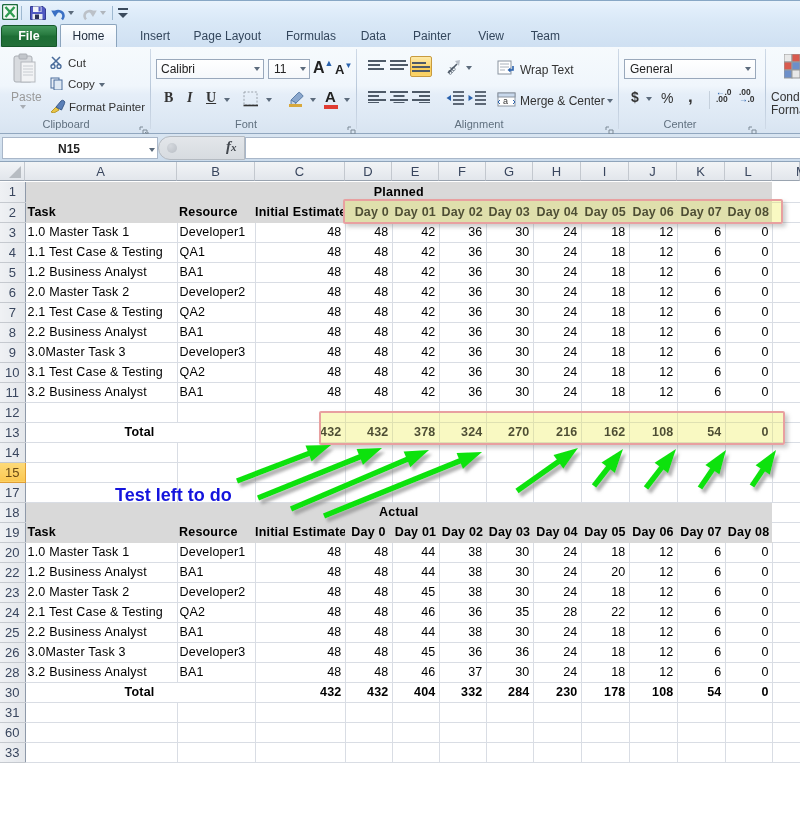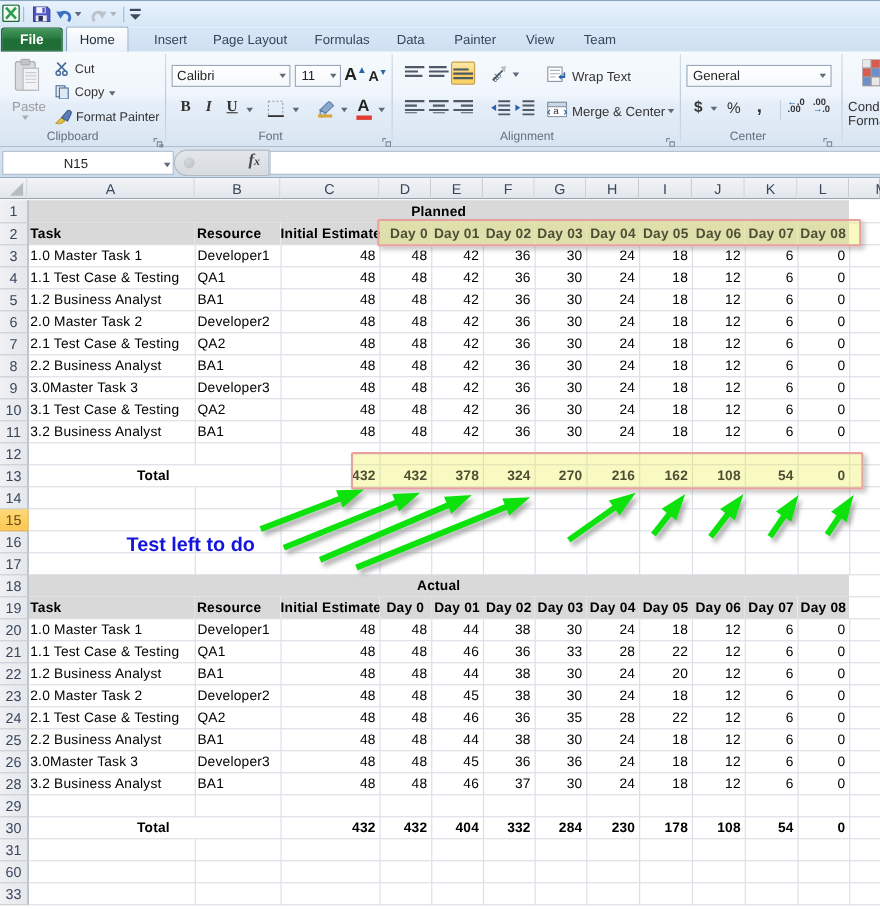--- a/index.html
+++ b/index.html
@@ -28,21 +28,21 @@
 .gsep { position:absolute; top:2px; width:1px; height:80px;
   background:linear-gradient(#cfdae7,#b9c8da 50%,#cfdae7); }
 .glabel { position:absolute; top:71px; height:14px; font-size:11px; color:#60707f; width:100px; text-align:center; }
 .launch { position:absolute; top:75px; width:10px; height:10px; }
 .rtxt { position:absolute; font-size:11.5px; color:#333; white-space:nowrap; }
 .combo { position:absolute; background:linear-gradient(#fff,#f5f8fb); border:1px solid #99a8bb; font-size:12px; color:#222; }
 .dd { position:absolute; width:0; height:0; border-left:3.5px solid transparent; border-right:3.5px solid transparent; border-top:4px solid #5c6b7c; }
 
 
 #fbar { left:0; top:134px; width:800px; height:28px; background:linear-gradient(#d9e5f1,#ccdcec); border-bottom:1px solid #8fa4ba; }
-#namebox { position:absolute; left:2px; top:3px; width:156px; height:22px; background:#fff; border:1px solid #a9b7c9; }
+#namebox { position:absolute; left:2px; top:3px; width:156px; height:22px; background:#fff; border:1px solid #a9b7c9;font-weight:bold; }
 #fxcap { position:absolute; left:158px; top:2px; width:87px; height:24px; background:linear-gradient(#e3e6ea,#d7dbe0); border:1px solid #b4bac1; border-radius:12px 0 0 12px; }
 #fxknob { position:absolute; left:8px; top:6px; width:10px; height:10px; border-radius:50%; background:radial-gradient(circle at 35% 30%,#d4d8dd,#b9bec5); }
 #fxbox { position:absolute; left:245px; top:3px; width:555px; height:22px; background:#fff; border:1px solid #a9b7c9; border-right:none; }
 
 
 #sheet { left:0; top:162px; width:800px; height:664px; background:#fff; }
 table { border-collapse:collapse; table-layout:fixed; width:800px; position:absolute; left:0; top:0; }
 td,th { height:20px; overflow:hidden; white-space:nowrap; font-weight:normal; }
 td { border-right:1px solid #d9dde4; border-bottom:1px solid #d9dde4; font-size:12.5px; letter-spacing:0.2px; color:#000; padding:0 3px 0 2px; }
 th { background:linear-gradient(90deg,#eff1f4,#e4e7eb); border-right:1px solid #8e99a9; border-bottom:1px solid #c5c9cf;
@@ -573,36 +573,20 @@
           <td></td>
           <td></td>
           <td></td>
           <td></td>
           <td></td>
           <td></td>
           <td></td>
           <td></td>
         </tr>
 <tr>
-          <th>16</th>
-          <td></td>
-          <td></td>
-          <td></td>
-          <td></td>
-          <td></td>
-          <td></td>
-          <td></td>
-          <td></td>
-          <td></td>
-          <td></td>
-          <td></td>
-          <td></td>
-          <td></td>
-        </tr>
-<tr>
           <th>17</th>
           <td></td>
           <td></td>
           <td></td>
           <td></td>
           <td></td>
           <td></td>
           <td></td>
           <td></td>
           <td></td>
@@ -642,36 +626,20 @@
           <td class="n">38</td>
           <td class="n">30</td>
           <td class="n">24</td>
           <td class="n">18</td>
           <td class="n">12</td>
           <td class="n">6</td>
           <td class="n">0</td>
           <td></td>
         </tr>
 <tr>
-          <th>21</th>
-          <td class="a">1.1 Test Case &amp; Testing</td>
-          <td class="a">QA1</td>
-          <td class="n">48</td>
-          <td class="n">48</td>
-          <td class="n">46</td>
-          <td class="n">36</td>
-          <td class="n">33</td>
-          <td class="n">28</td>
-          <td class="n">22</td>
-          <td class="n">12</td>
-          <td class="n">6</td>
-          <td class="n">0</td>
-          <td></td>
-        </tr>
-<tr>
           <th>22</th>
           <td class="a">1.2 Business Analyst</td>
           <td class="a">BA1</td>
           <td class="n">48</td>
           <td class="n">48</td>
           <td class="n">44</td>
           <td class="n">38</td>
           <td class="n">30</td>
           <td class="n">24</td>
           <td class="n">20</td>
@@ -751,36 +719,20 @@
           <td class="n">48</td>
           <td class="n">48</td>
           <td class="n">46</td>
           <td class="n">37</td>
           <td class="n">30</td>
           <td class="n">24</td>
           <td class="n">18</td>
           <td class="n">12</td>
           <td class="n">6</td>
           <td class="n">0</td>
-          <td></td>
-        </tr>
-<tr>
-          <th>29</th>
-          <td></td>
-          <td></td>
-          <td></td>
-          <td></td>
-          <td></td>
-          <td></td>
-          <td></td>
-          <td></td>
-          <td></td>
-          <td></td>
-          <td></td>
-          <td></td>
           <td></td>
         </tr>
 <tr>
           <th>30</th>
           <td colspan="2" class="tc">Total</td>
           <td class="n b">432</td>
           <td class="n b">432</td>
           <td class="n b">404</td>
           <td class="n b">332</td>
           <td class="n b">284</td>

